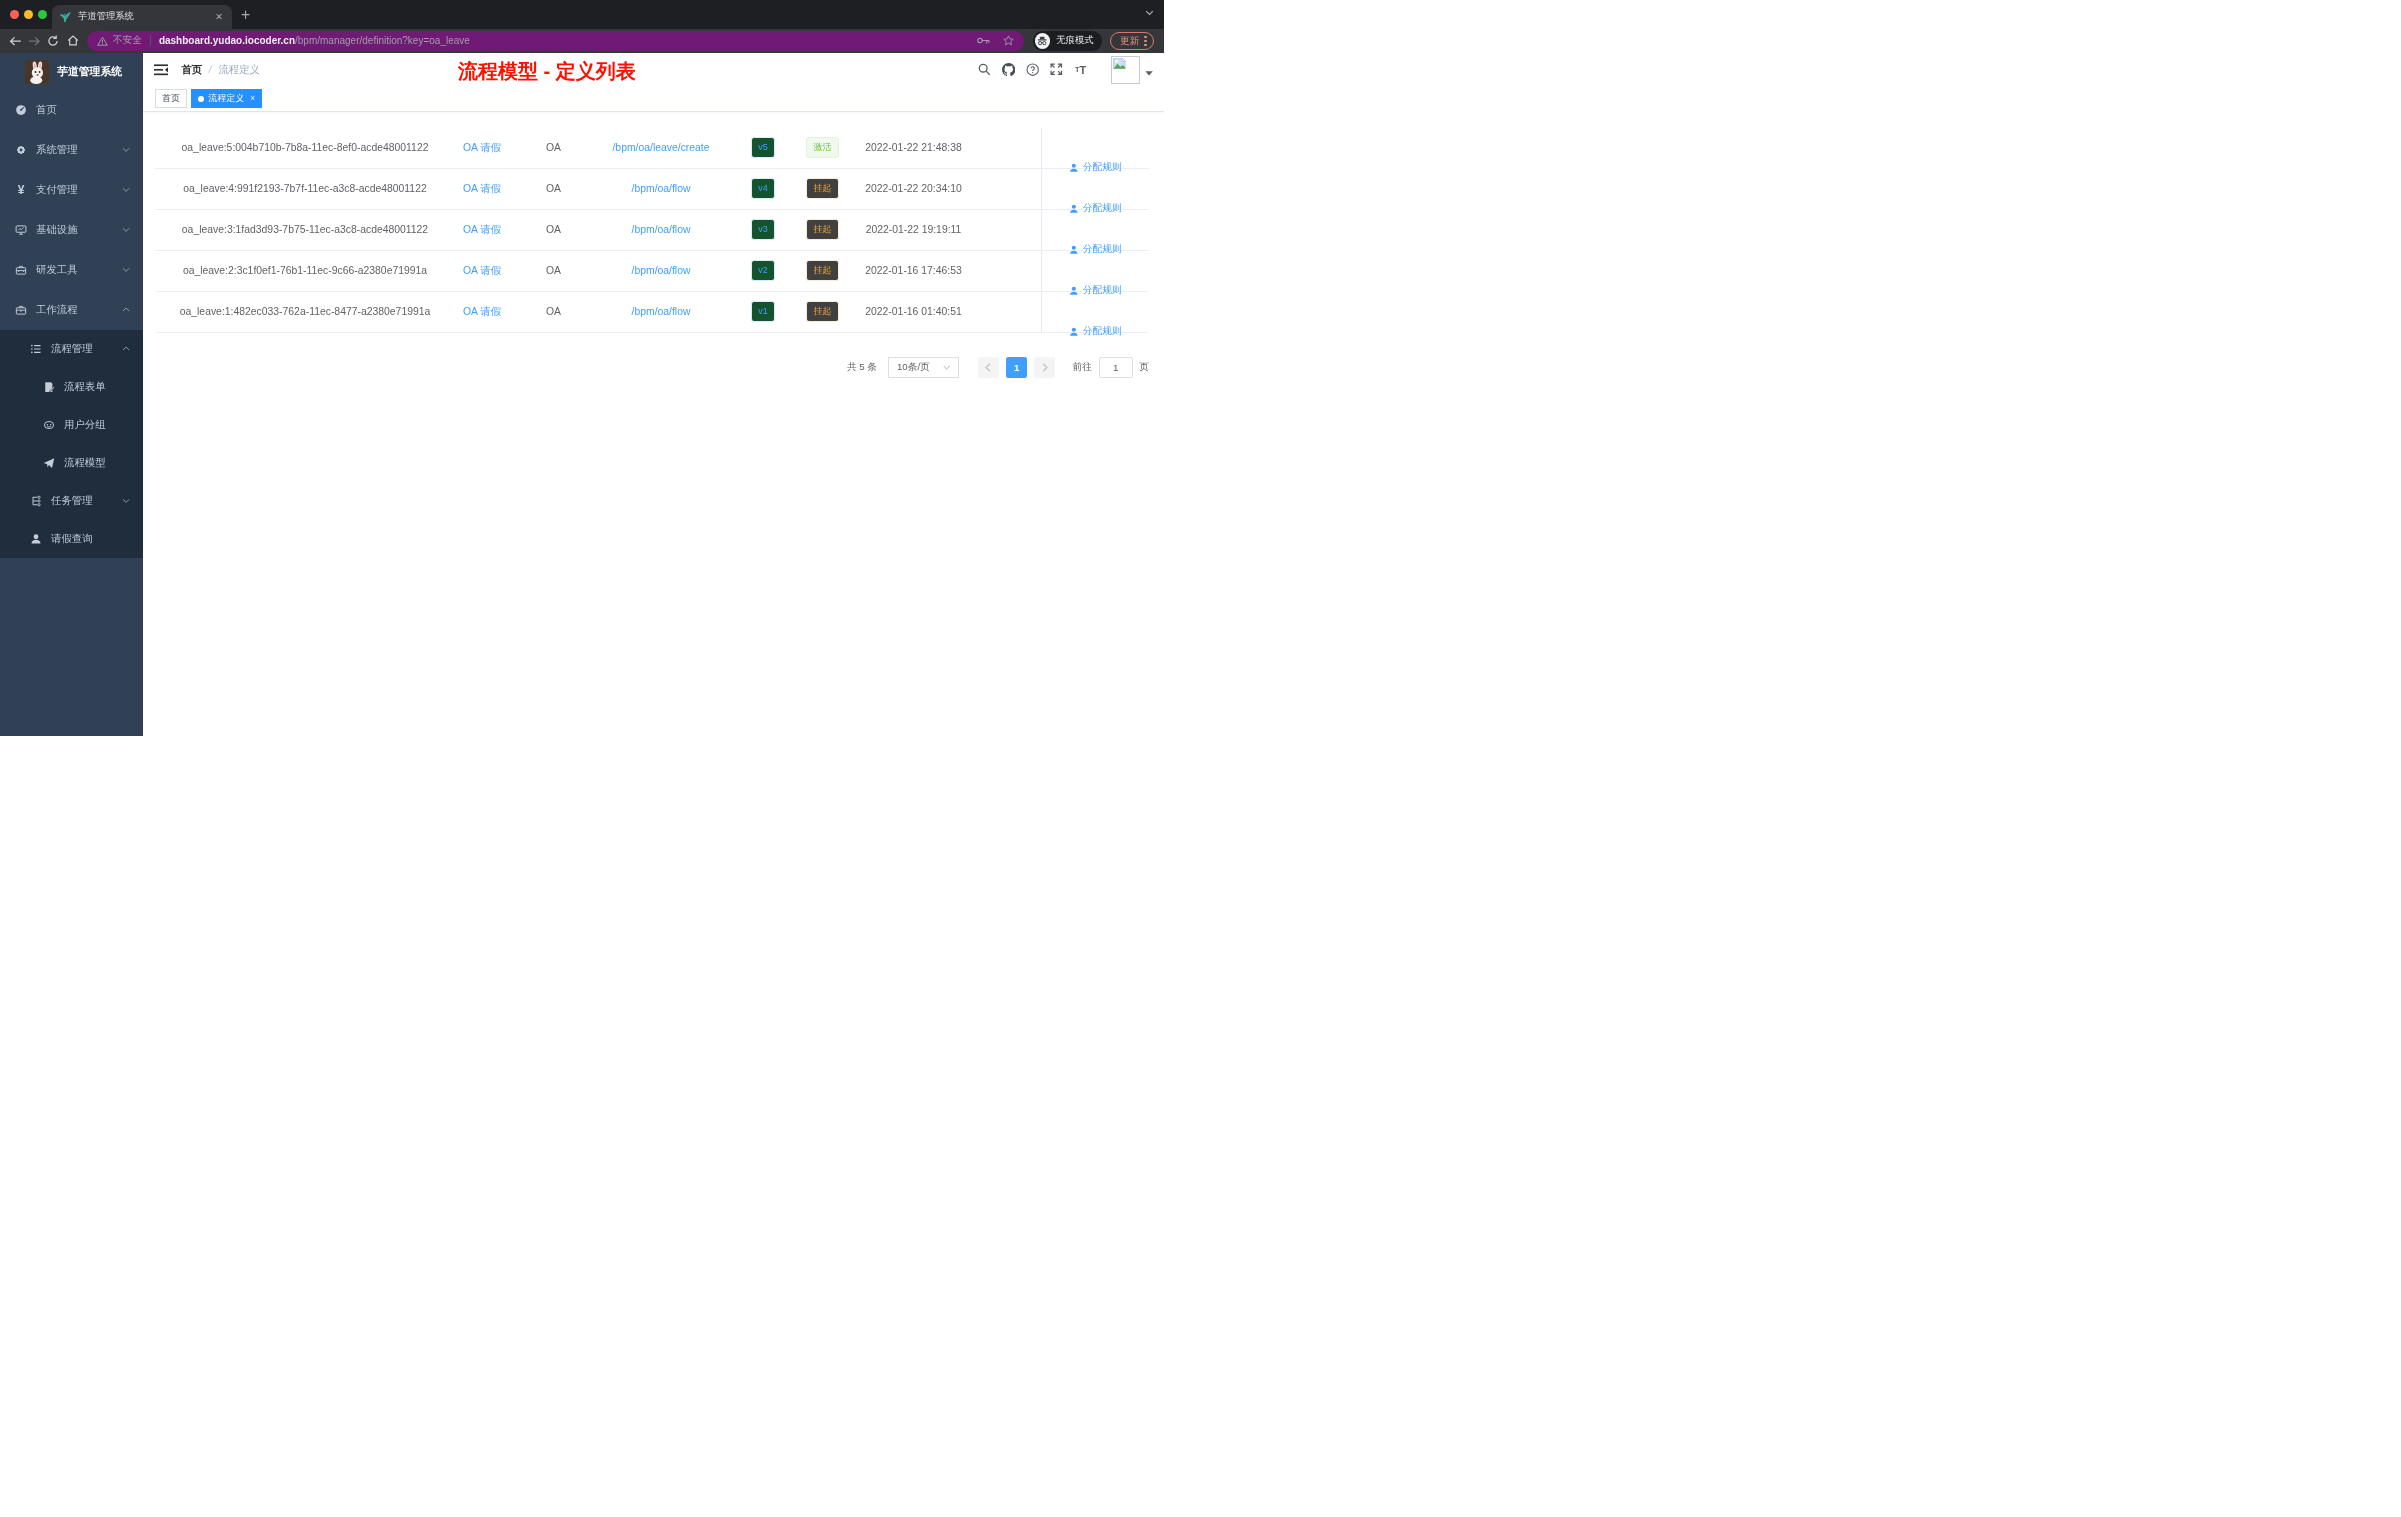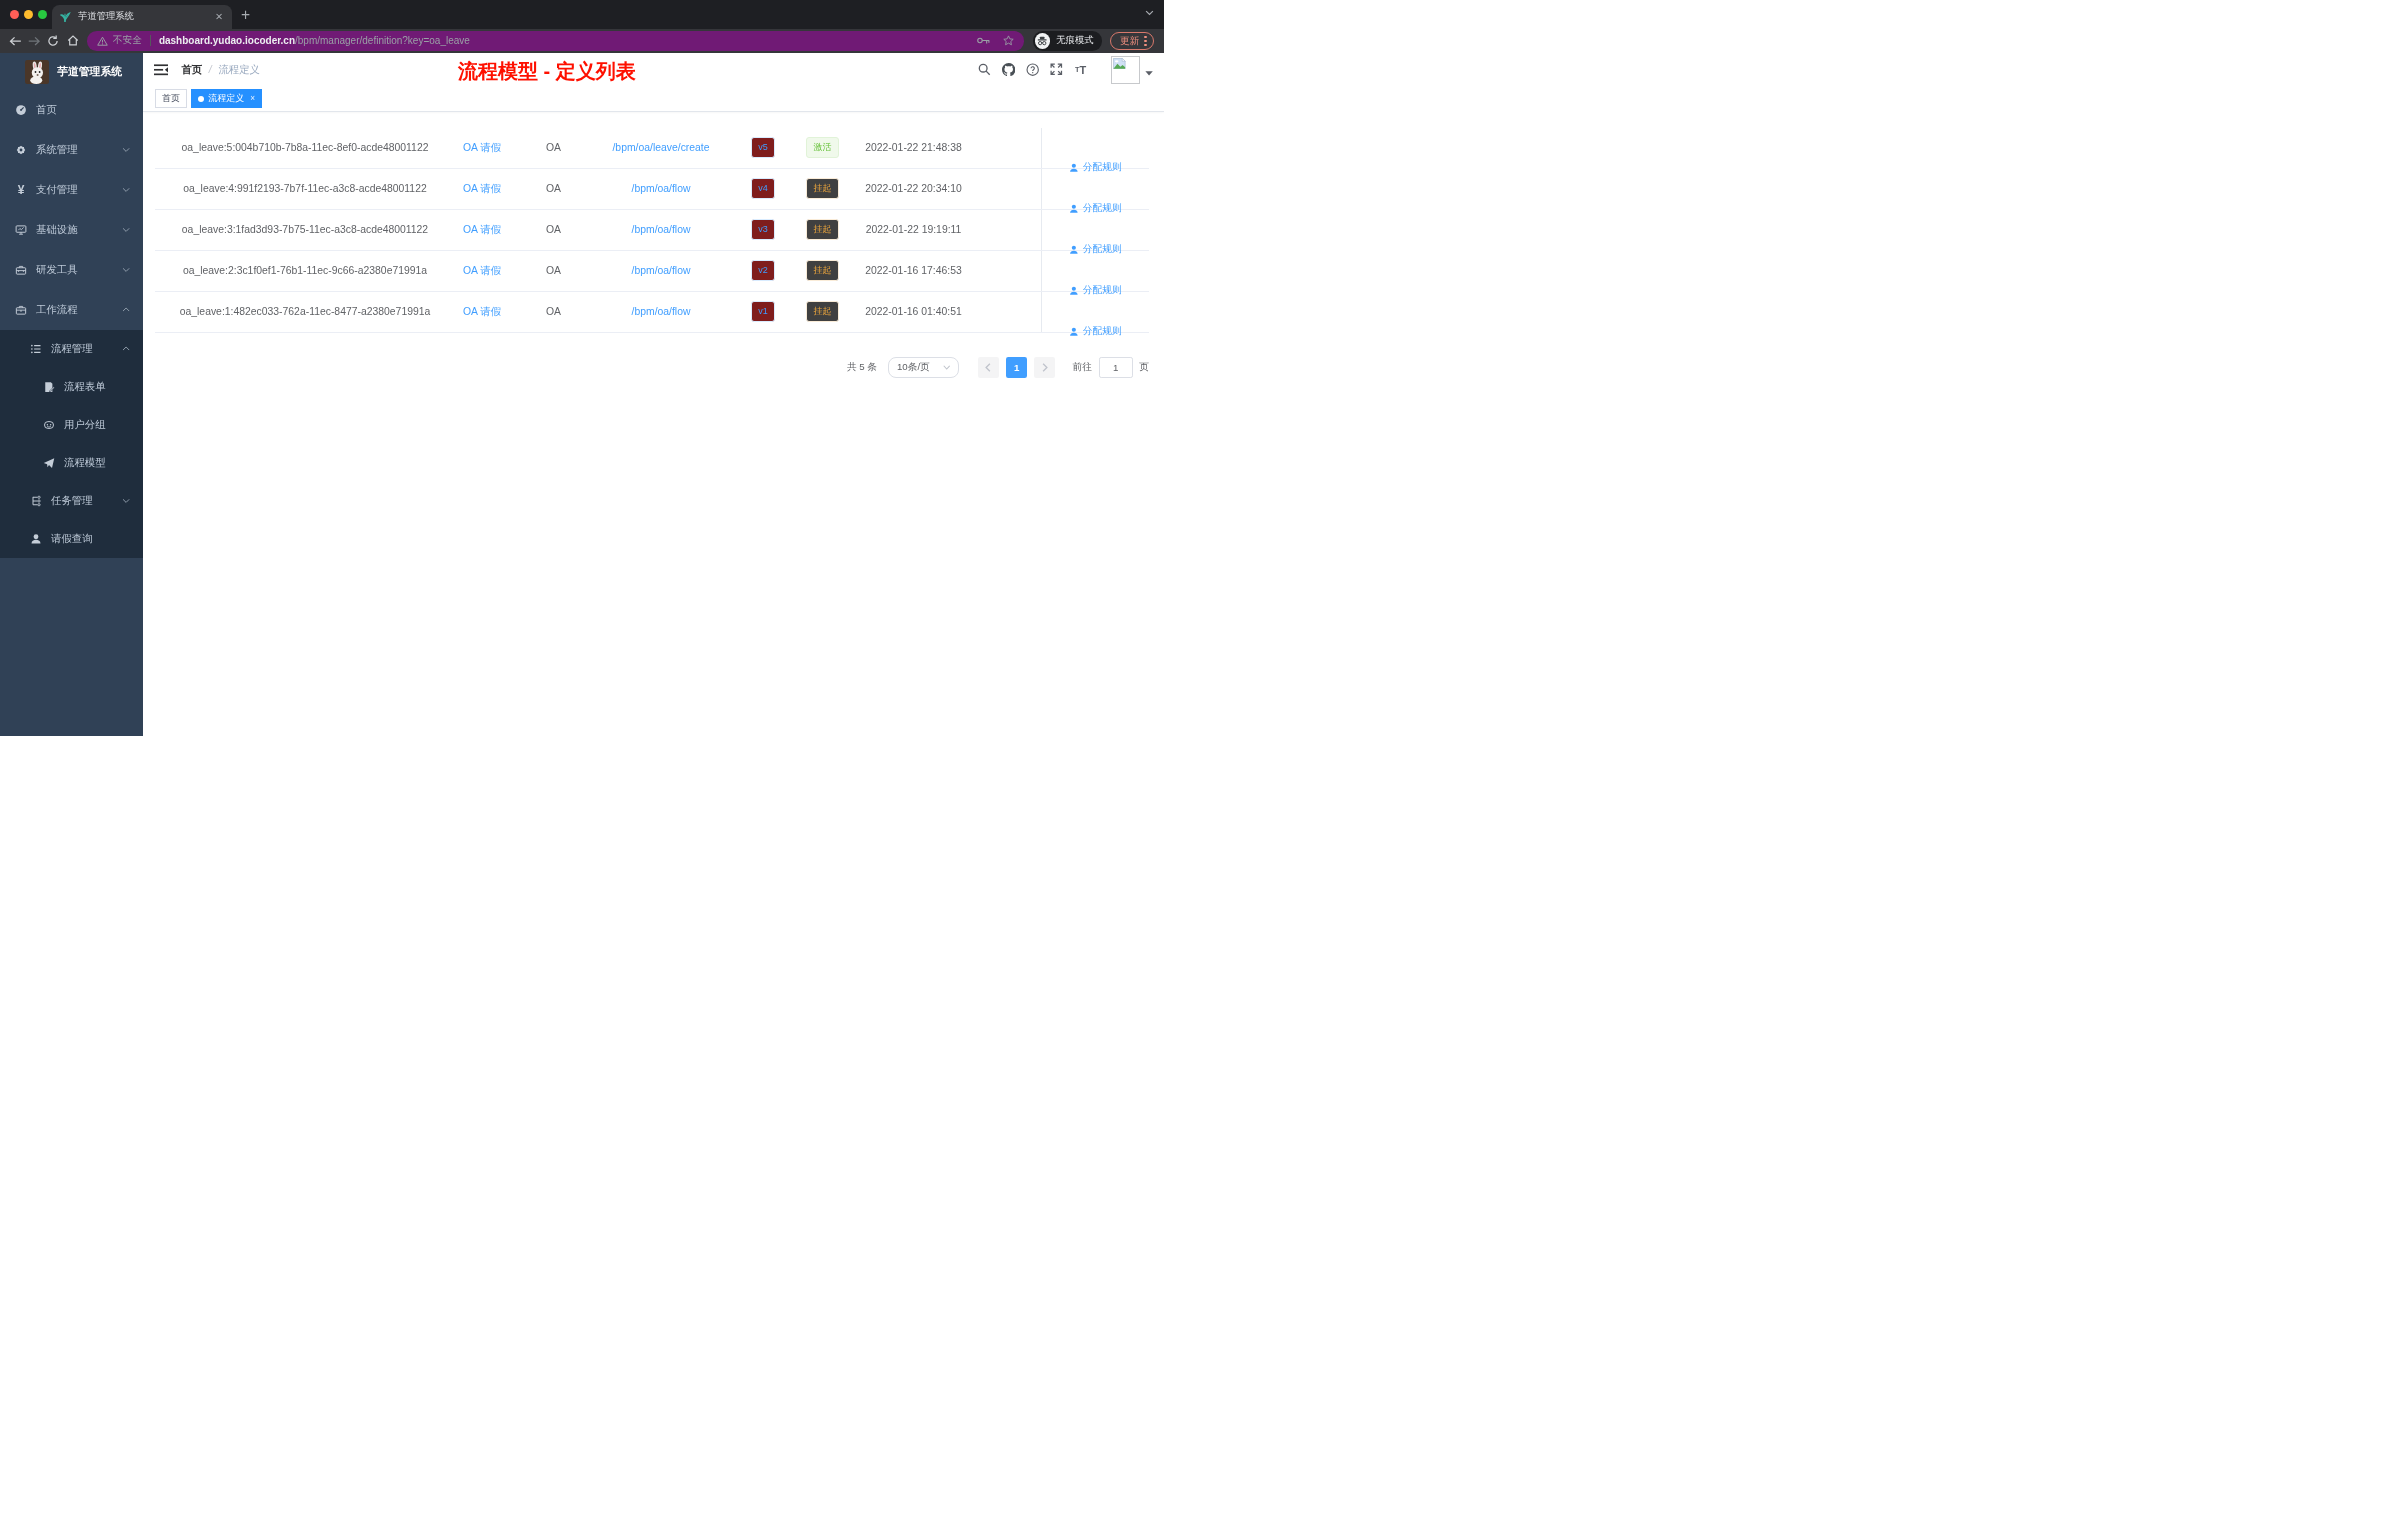--- a/index.html
+++ b/index.html
@@ -81,30 +81,30 @@
   .content { padding:15.6px 0 0 12px; }
   .table { width:994px; font-size:10.4px; }
   .thead { display:flex; align-items:center; height:27px; background:#f7f8fa; color:#62666d; font-weight:700; }
   .trow { display:flex; align-items:stretch; height:41px; border-bottom:0.7px solid #ebeef5; color:#606266; }
   .td, .th { display:flex; align-items:center; justify-content:center; text-align:center; }
   .c1{width:300px;} .c2{width:54px;} .c3{width:89px;} .c4{width:126px;} .c5{width:78px;}
   .c6{width:41px;} .c7{width:141px;} .c8{width:57px;} .c9{width:108px;}
   .c9 { border-left:0.7px solid #e6eaf0; }
   a.lnk { color:#409eff; text-decoration:none; cursor:pointer; }
   .vtag { display:inline-block; height:21px; line-height:19.3px; padding:0 6.7px; border-radius:3px;
-          font-size:9px; background:#7f1d1d; border:0.7px solid #d9ecff; color:#409eff; }
+          font-size:9px; background:#14532d; border:0.7px solid #d9ecff; color:#409eff; }
   .stag { display:inline-block; height:21px; line-height:19.3px; padding:0 6.7px; border-radius:3px; font-size:9px; }
   .stag.green { background:#f0f9eb; border:0.7px solid #e1f3d8; color:#67c23a; }
   .stag.orange { background:#404040; border:0.7px solid #faecd8; color:#e6a23c;font-family:Liberation Serif, serif; }
   .op { display:flex; align-items:center; gap:3.7px; color:#409eff; font-size:9.7px; cursor:pointer;margin-top:40px; }
 
   .pagination { width:994px; margin-top:24.5px; display:flex; justify-content:flex-end; align-items:center;
                 color:#606266; font-size:9.7px; }
   .pgtotal { margin-right:11px; }
-  .pgsize { width:71px; height:21px; border:0.7px solid #dcdfe6; border-radius:8px; display:flex;
+  .pgsize { width:71px; height:21px; border:0.7px solid #dcdfe6; border-radius:0; display:flex;
             align-items:center; justify-content:center; gap:13px; margin-right:15px; cursor:pointer; }
   .pbtn { width:21px; height:21px; border-radius:2.2px; background:#f4f4f5; display:flex; align-items:center;
           justify-content:center; margin:0 3.7px; cursor:pointer; }
   .pcur { width:21px; height:21px; border-radius:2.2px; background:#409eff; color:#fff; font-weight:700;
           display:flex; align-items:center; justify-content:center; margin:0 3.7px; }
   .goto { margin-left:13.4px; display:flex; align-items:center; }
   .ginput { width:34px; height:21px; border:0.7px solid #dcdfe6; border-radius:2.2px; margin:0 6.7px;
             display:flex; align-items:center; justify-content:center; color:#606266; }
 </style>
 </head>

